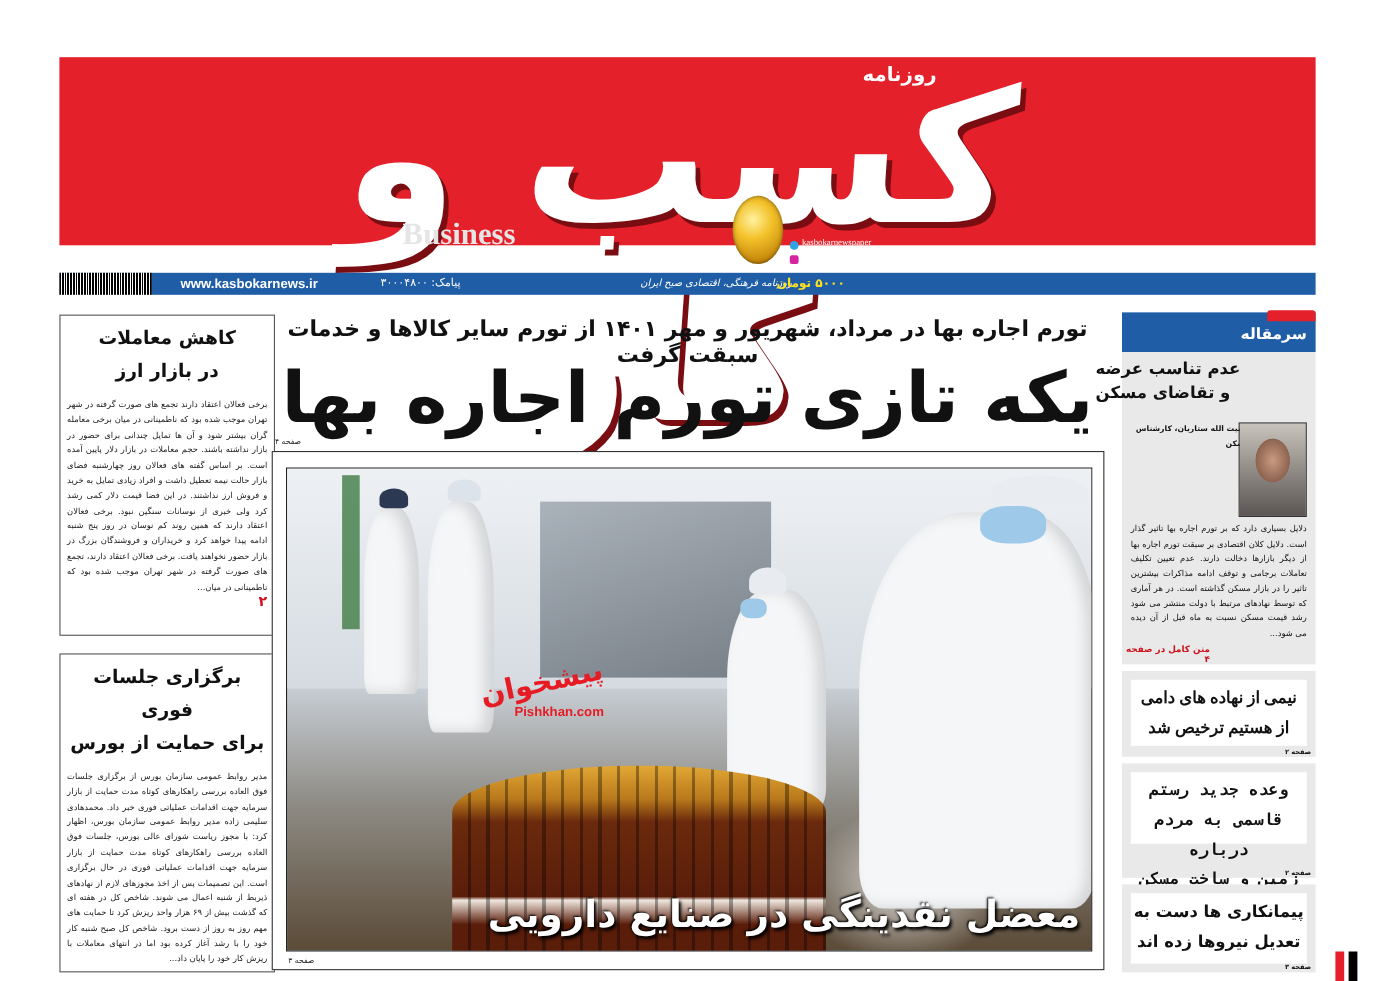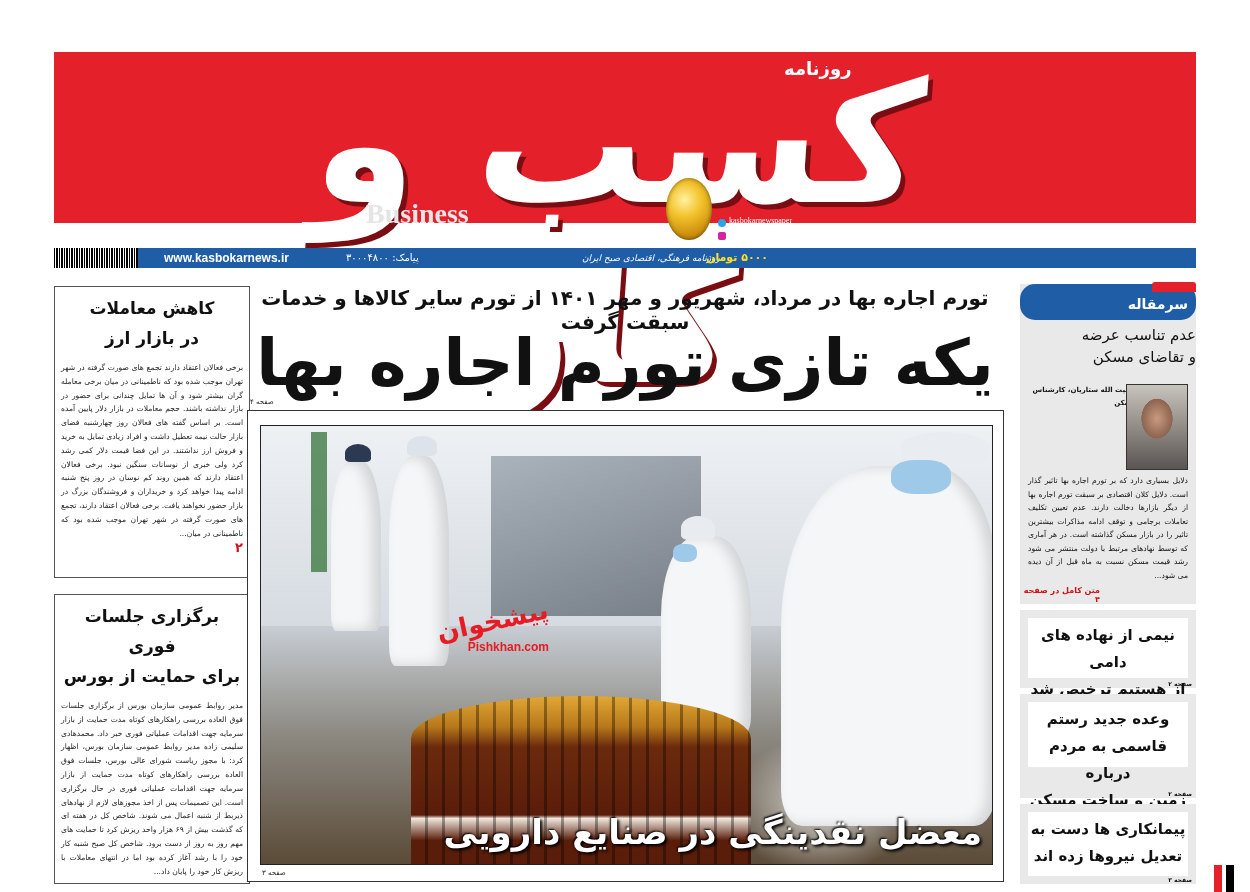--- a/index.html
+++ b/index.html
@@ -117,44 +117,44 @@
       text-shadow: 2px 2px 3px #000, -1px -1px 2px #000;
       padding-left: 28px;
     }
 
     
     .editorial {
       position: absolute; left: 1020px; top: 284px; width: 176px; height: 320px;
       background: #e9e9e9; direction: rtl;
     }
     .ed-tab {
-      position: absolute; right: 0; top: 0; width: 176px; height: 36px; background: #1f5ea7; border-radius: 15px;
+      position: absolute; right: 0; top: 0; width: 176px; height: 36px; background: #1f5ea7;
     }
     .ed-tab-red { position: absolute; right: 0; top: -2px; width: 44px; height: 10px; background: #e4202a; border-radius: 3px 3px 0 0; }
     .ed-tab-label { position: absolute; right: 8px; top: 12px; color: #fff; font-weight: bold; font-size: 14px; }
-    .ed-title { position: absolute; right: 0; top: 40px; width: 200px; text-align: right; font-size: 15px; font-weight: normal; line-height: 22px; }
+    .ed-title { position: absolute; right: 0; top: 40px; width: 200px; text-align: left; font-size: 15px; font-weight: bold; line-height: 22px; }
     .ed-photo {
       position: absolute; left: 106px; top: 100px; width: 62px; height: 86px; border: 1px solid #333;
       background: radial-gradient(ellipse 22px 28px at 50% 40%, #c99a80, #8d6450 70%, transparent 72%), linear-gradient(180deg, #c8c3bb, #5a5552);
     }
     .ed-author { position: absolute; right: 60px; top: 100px; width: 108px; font-size: 7px; font-weight: bold; line-height: 13px; }
     .ed-author-dot { display: inline-block; width: 6px; height: 6px; border-radius: 50%; background: #e8c34a; margin-left: 2px; }
     .ed-lead { position: absolute; right: 76px; top: 130px; width: 92px; font-size: 8px; line-height: 15px; text-align: justify; }
     .ed-body { position: absolute; right: 8px; top: 190px; width: 160px; font-size: 7.6px; line-height: 13.5px; text-align: justify; }
     .ed-more { position: absolute; right: 96px; top: 302px; color: #d0101a; font-weight: bold; font-size: 8px; }
 
     .brief {
       position: absolute; left: 1020px; width: 176px; background: #e9e9e9; direction: rtl;
     }
     .brief .inner { position: absolute; left: 8px; right: 8px; top: 8px; background: #fff; text-align: center; font-weight: bold; font-size: 15px; line-height: 27px; padding-top: 4px; }
     .brief .pg { position: absolute; right: 4px; bottom: 1px; font-size: 6px; font-weight: bold; }
     .brief.r1 { top: 610px; height: 78px; }
-    .brief.r1 .inner { height: 60px; }
+    .brief.r1 .inner { height: 60px; font-family: Liberation Serif, serif; }
     .brief.r2 { top: 694px; height: 104px; }
-    .brief.r2 .inner { height: 65px; }
+    .brief.r2 .inner { height: 65px; font-family: Liberation Mono, monospace; }
     .brief.r3 { top: 804px; height: 80px; }
     .brief.r3 .inner { height: 64px; }
 
     .corner-marks { position: absolute; left: 1214px; top: 865px; }
     .corner-marks span { display: inline-block; width: 8px; height: 27px; margin-right: 4px; }
   </style>
 </head>
 <body>
 
 <div class="masthead">

